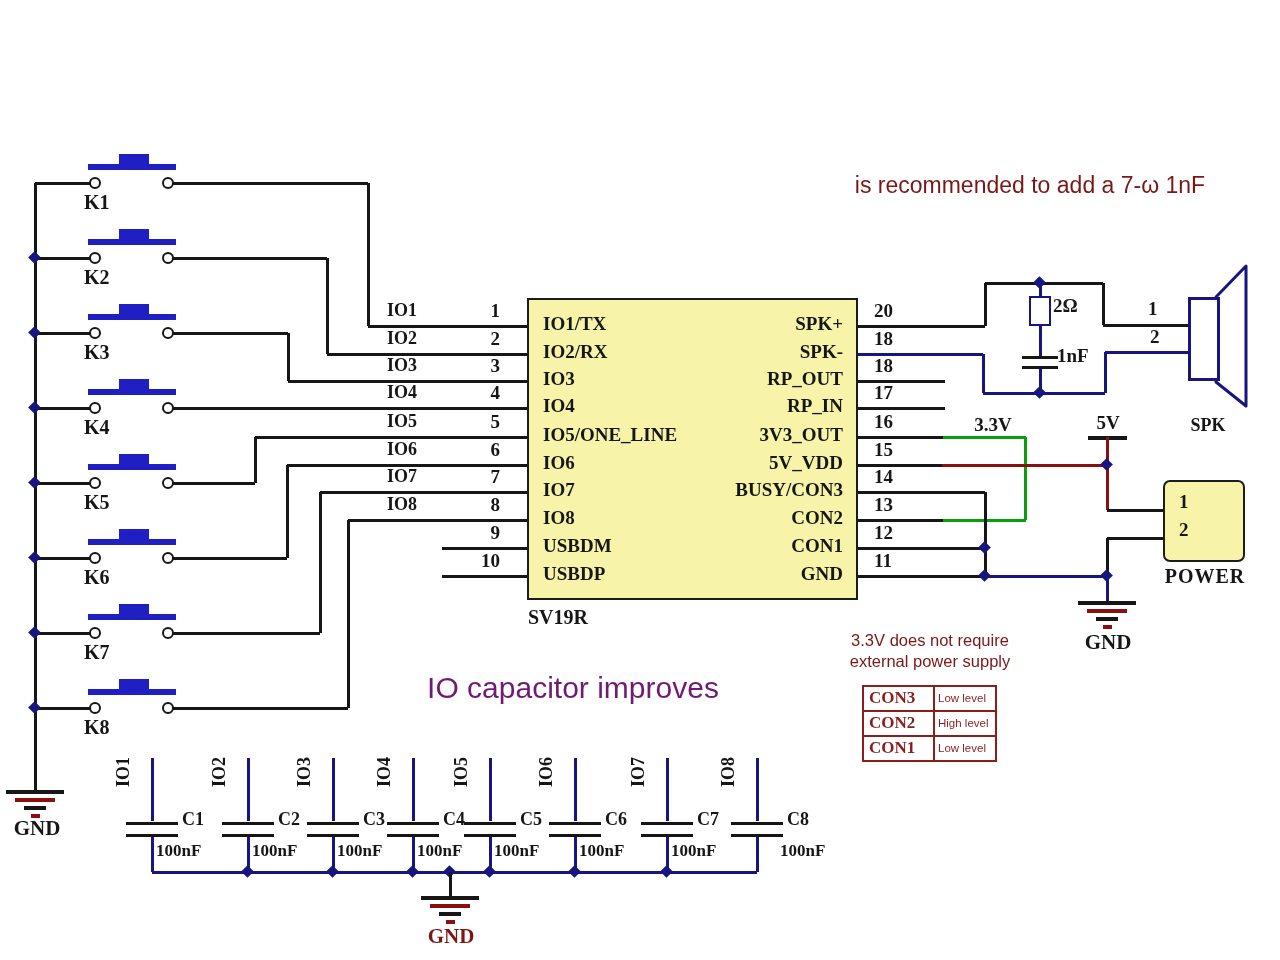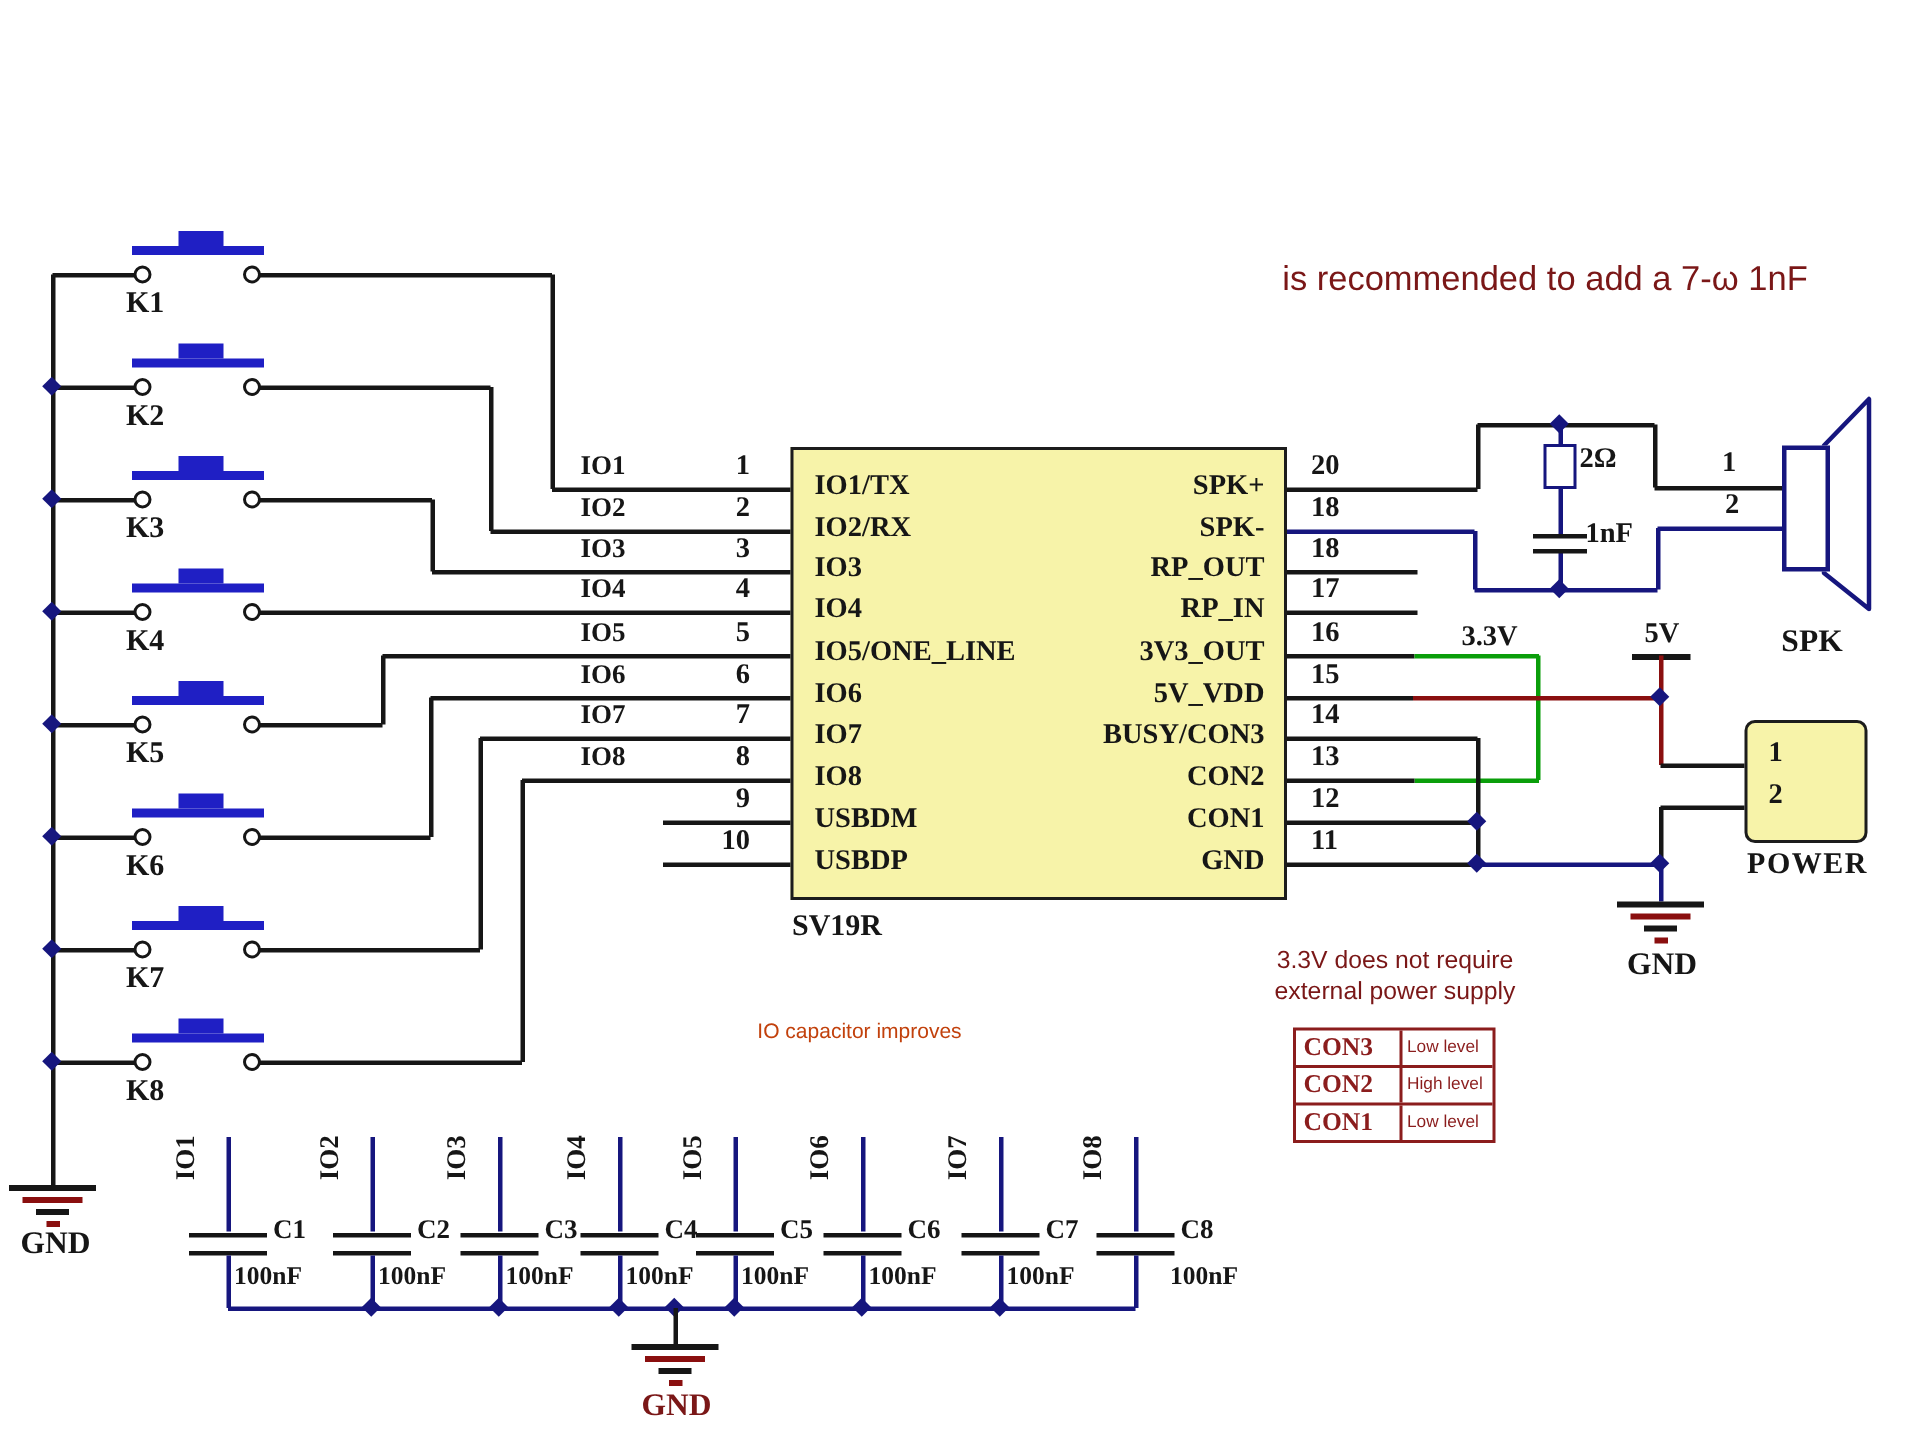--- a/index.html
+++ b/index.html
@@ -3,21 +3,21 @@
 <meta charset="utf-8">
 <style>
   html,body{margin:0;padding:0;background:#ffffff;}
   #canvas{position:relative;width:1280px;height:960px;background:#ffffff;overflow:hidden;
           font-family:"Liberation Serif",serif;}
   .abs{position:absolute;}
   .lbl{position:absolute;white-space:nowrap;color:#161616;font-family:"Liberation Serif",serif;
        font-weight:600;line-height:1.1;}
   .note{position:absolute;text-align:center;font-family:"Liberation Sans",sans-serif;font-weight:400;}
   #note-horn{left:780px;top:172px;width:500px;font-size:23px;line-height:27px;color:var(--ann);}
-  #note-iocap{left:343px;top:672px;width:460px;font-size:14px;line-height:31px;color:#c2410c;}
+  #note-iocap{left:343px;top:672px;width:460px;font-size:30px;line-height:31px;color:#701a75;}
   #note-power{left:832px;top:630px;width:196px;font-size:16.5px;line-height:21px;color:var(--ann);}
   .ic-body{position:absolute;left:527px;top:298px;width:327px;height:298px;
            background:var(--ic-fill);border:2px solid #1c1c1c;}
   .power-box{position:absolute;left:1163px;top:480px;width:78px;height:78px;
            background:var(--ic-fill);border:2px solid #1c1c1c;border-radius:7px;}
   #spk-rect{position:absolute;left:1188px;top:297px;width:26px;height:78px;
            background:#fff;border:3px solid var(--navy);}
   #con-table{position:absolute;left:862px;top:685px;width:131px;border:2px solid var(--tred);
            background:#fff;}
   .con-row{display:flex;height:23px;border-top:2px solid var(--tred);}
@@ -43,21 +43,21 @@
     <div>external power supply</div>
   </div>
 
   <div class="ic-body"></div>
   <div class="lbl" style="left:528px;top:606px;font-size:20px;">SV19R</div>
 
   <svg class="abs" style="left:1214px;top:262px;" width="36" height="150">
     <polygon points="2,35 32,4 32,144 2,120" fill="#ffffff" style="stroke:var(--navy);stroke-width:3;stroke-linejoin:round;"></polygon>
   </svg>
   <div id="spk-rect"></div>
-  <div class="lbl" style="left:1181px;top:416px;width:54px;text-align:center;font-size:21px;">SPK</div>
+  <div class="lbl" style="left:1181px;top:416px;width:54px;text-align:center;font-size:18px;">SPK</div>
   <div class="lbl" style="left:1148px;top:299px;font-size:19px;">1</div>
   <div class="lbl" style="left:1150px;top:327px;font-size:19px;">2</div>
 
   <div class="lbl" style="left:1053px;top:296px;font-size:19px;">2Ω</div>
   <div class="lbl" style="left:1057px;top:346px;font-size:19px;">1nF</div>
 
   <div class="lbl" style="left:958px;top:415px;width:70px;text-align:center;font-size:19px;">3.3V</div>
   <div class="lbl" style="left:1086px;top:413px;width:44px;text-align:center;font-size:19px;">5V</div>
 
   <div class="power-box"></div>

